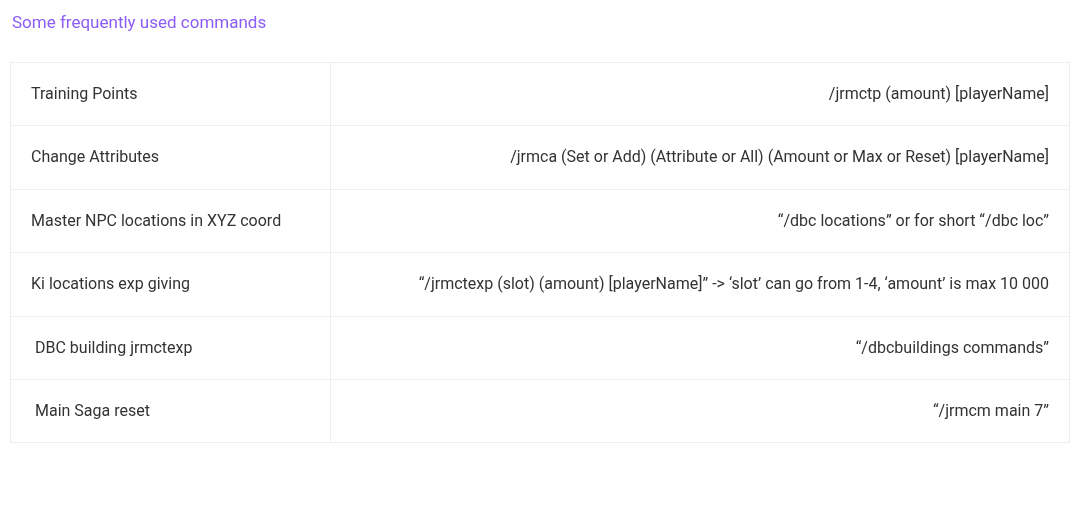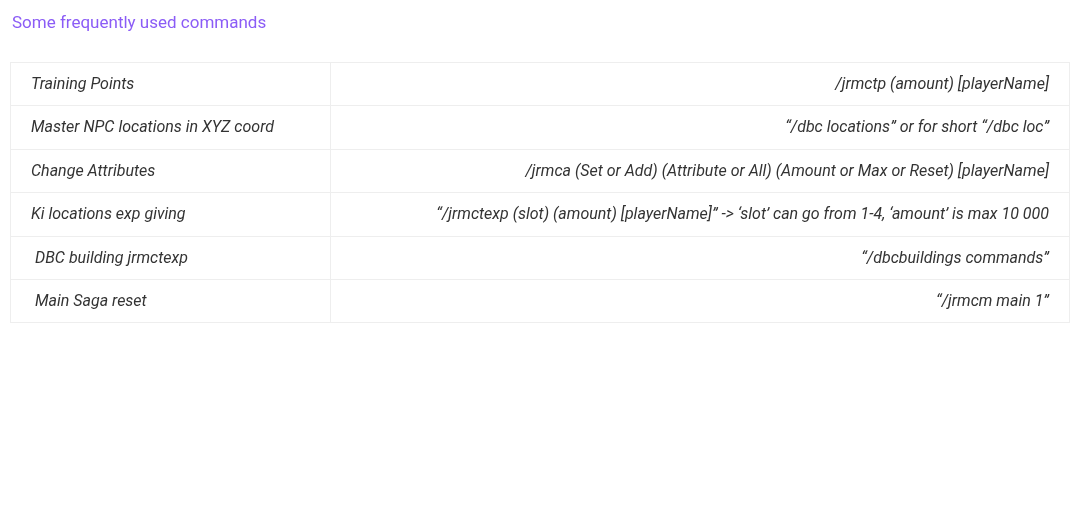--- a/index.html
+++ b/index.html
@@ -20,26 +20,25 @@
       color: #8b5cf6;
       margin: 0 0 30px 2px;
       font-weight: 400;
     }
     .cmd-table {
       width: 1060px;
       border-collapse: collapse;
     }
     .cmd-table td {
       border: 1px solid #eee;
-      padding: 6px 20px;
+      padding: 16px 20px;
       vertical-align: top;
       font-size: 16px;
       line-height: 1.9;
       color: #333;
-      font-style: italic;
     }
     .cmd-table td.label {
       width: 320px;
     }
     .cmd-table td.value {
       width: 740px;
       text-align: right;
     }
     .cmd-table tr.pad-more td {
       padding-left: 24px;
@@ -50,33 +49,33 @@
 
 <div class="heading">Some frequently used commands</div>
 
 <table class="cmd-table">
   <tbody>
     <tr>
       <td class="label">Training Points</td>
       <td class="value">/jrmctp (amount) [playerName]</td>
     </tr>
     <tr>
+      <td class="label">Change Attributes</td>
+      <td class="value">/jrmca (Set or Add) (Attribute or All) (Amount or Max or Reset) [playerName]</td>
+    </tr>
+    <tr>
       <td class="label">Master NPC locations in XYZ coord</td>
       <td class="value">“/dbc locations” or for short “/dbc loc”</td>
-    </tr>
-    <tr>
-      <td class="label">Change Attributes</td>
-      <td class="value">/jrmca (Set or Add) (Attribute or All) (Amount or Max or Reset) [playerName]</td>
     </tr>
     <tr>
       <td class="label">Ki locations exp giving</td>
       <td class="value">“/jrmctexp (slot) (amount) [playerName]” -&gt; ‘slot’ can go from 1-4, ‘amount’ is max 10 000</td>
     </tr>
     <tr class="pad-more">
       <td class="label">DBC building jrmctexp</td>
       <td class="value">“/dbcbuildings commands”</td>
     </tr>
     <tr class="pad-more">
       <td class="label">Main Saga reset</td>
-      <td class="value">“/jrmcm main 1”</td>
+      <td class="value">“/jrmcm main 7”</td>
     </tr>
   </tbody>
 </table>
 
 </body></html>

